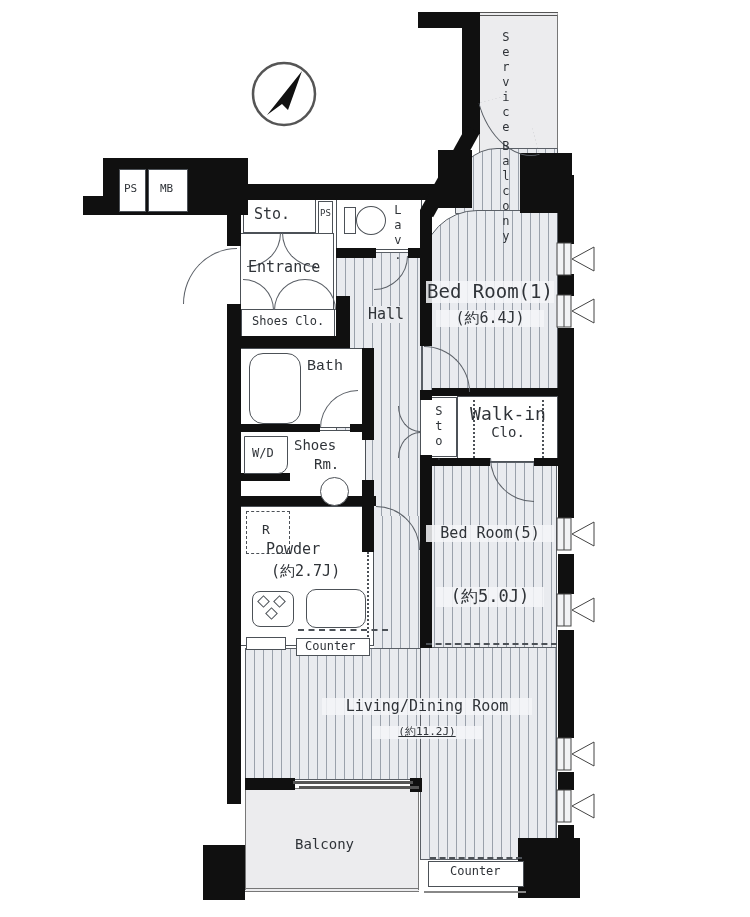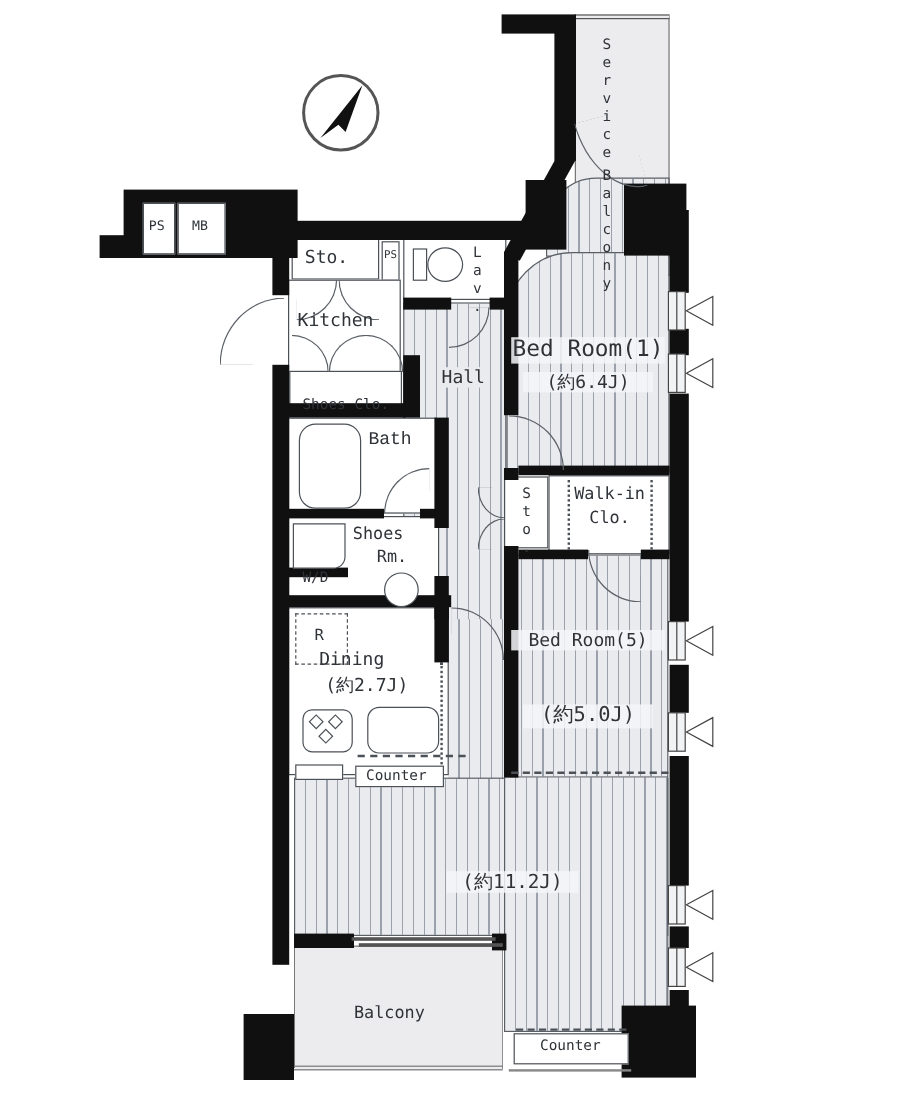--- a/index.html
+++ b/index.html
@@ -169,35 +169,36 @@
   </svg>
 
   <div class="lbl vert" style="left:498px;top:30px;height:150px;font-size:12px;display:flex;gap:4px;">
     <span>Service</span><span>Balcony</span>
   </div>
   <div class="lbl" style="left:124px;top:183px;font-size:11px;">PS</div>
   <div class="lbl" style="left:160px;top:183px;font-size:11px;">MB</div>
   <div class="lbl" style="left:254px;top:206px;font-size:15px;">Sto.</div>
   <div class="lbl" style="left:320px;top:208px;font-size:9px;">PS</div>
   <div class="lbl vert" style="left:390px;top:203px;height:48px;font-size:12px;">Lav.</div>
-  <div class="lbl" style="left:248px;top:259px;font-size:15px;">Kitchen</div>
-  <div class="lbl" style="left:252px;top:315px;font-size:12px;margin-top:16px;">Shoes Clo.</div>
+  <div class="lbl" style="left:248px;top:259px;font-size:15px;">Entrance</div>
+  <div class="lbl" style="left:252px;top:315px;font-size:12px;">Shoes Clo.</div>
   <div class="lbl" style="left:366px;top:306px;font-size:15px;background:#e9ebef;padding:0 2px;">Hall</div>
   <div class="lbl" style="left:307px;top:358px;font-size:15px;font-family:Liberation Mono, monospace;">Bath</div>
-  <div class="lbl" style="left:252px;top:447px;font-size:12px;margin-top:28px;">W/D</div>
+  <div class="lbl" style="left:252px;top:447px;font-size:12px;">W/D</div>
   <div class="lbl" style="left:294px;top:437px;font-size:14px;">Shoes</div>
   <div class="lbl" style="left:314px;top:456px;font-size:14px;">Rm.</div>
   <div class="lbl c" style="left:426px;top:281px;width:128px;font-size:19px;background:rgba(245,246,248,.85);">Bed Room(1)</div>
   <div class="lbl c" style="left:436px;top:310px;width:108px;font-size:15px;background:rgba(245,246,248,.85);">(約6.4J)</div>
   <div class="lbl vert" style="left:431px;top:404px;height:50px;font-size:12px;">Sto.</div>
-  <div class="lbl c" style="left:462px;top:404px;width:92px;font-size:14px;">Walk-in</div>
+  <div class="lbl c" style="left:462px;top:404px;width:92px;font-size:18px;">Walk-in</div>
   <div class="lbl c" style="left:462px;top:424px;width:92px;font-size:14px;">Clo.</div>
   <div class="lbl c" style="left:426px;top:525px;width:128px;font-size:15px;background:rgba(245,246,248,.85);">Bed Room(5)</div>
   <div class="lbl c" style="left:436px;top:587px;width:108px;font-size:17px;background:rgba(245,246,248,.85);text-align:center;">(約5.0J)</div>
   <div class="lbl" style="left:262px;top:523px;font-size:13px;">R</div>
-  <div class="lbl" style="left:266px;top:541px;font-size:15px;">Dining</div>
+  <div class="lbl" style="left:266px;top:541px;font-size:15px;">Powder</div>
   <div class="lbl" style="left:271px;top:563px;font-size:15px;">(約2.7J)</div>
   <div class="lbl" style="left:305px;top:640px;font-size:12px;">Counter</div>
-  <div class="lbl c" style="left:372px;top:726px;width:110px;font-size:16px;background:rgba(245,246,248,.85);">(約11.2J)</div>
+  <div class="lbl c" style="left:322px;top:698px;width:210px;font-size:15px;background:rgba(245,246,248,.85);">Living/Dining Room</div>
+  <div class="lbl c" style="left:372px;top:726px;width:110px;font-size:11px;background:rgba(245,246,248,.85);text-decoration:underline;">(約11.2J)</div>
   <div class="lbl" style="left:295px;top:836px;font-size:14px;">Balcony</div>
   <div class="lbl" style="left:450px;top:865px;font-size:12px;">Counter</div>
 
 </div>
 
 </body></html>

